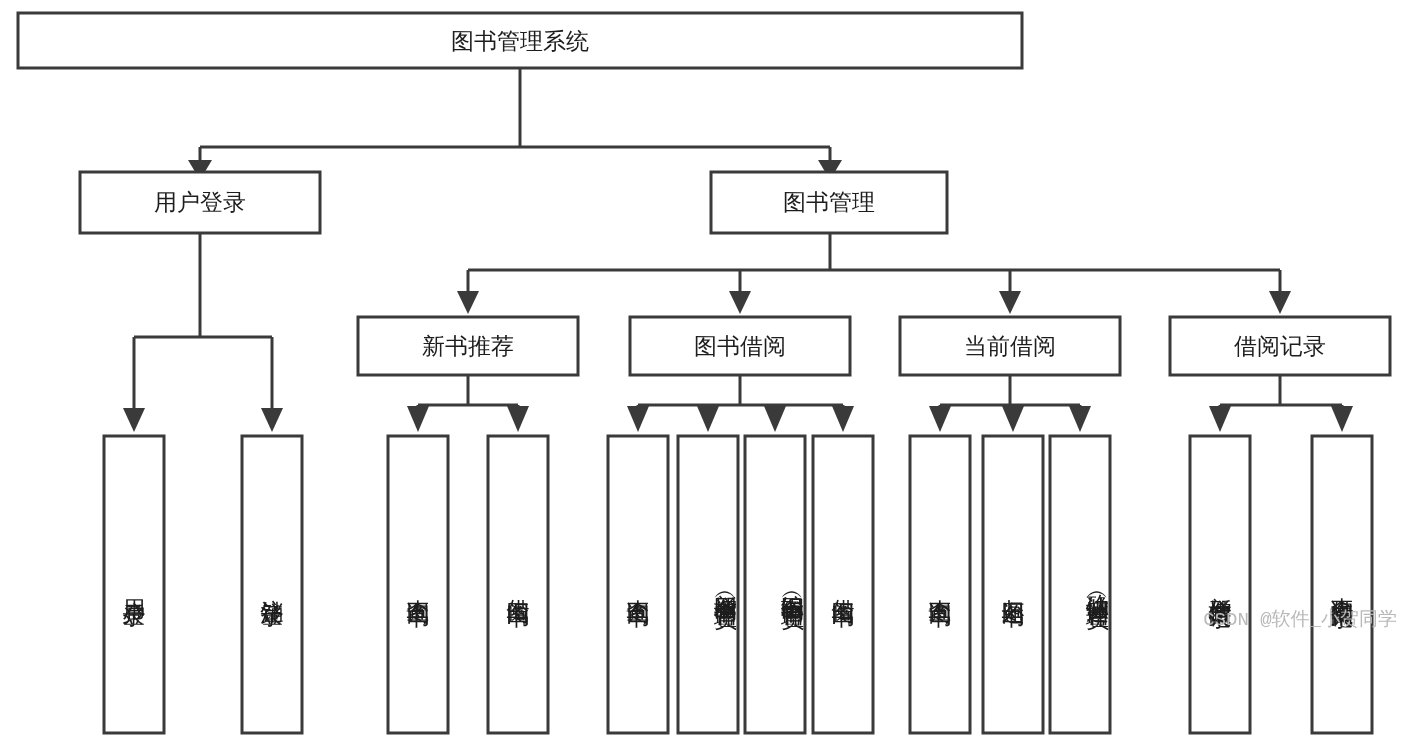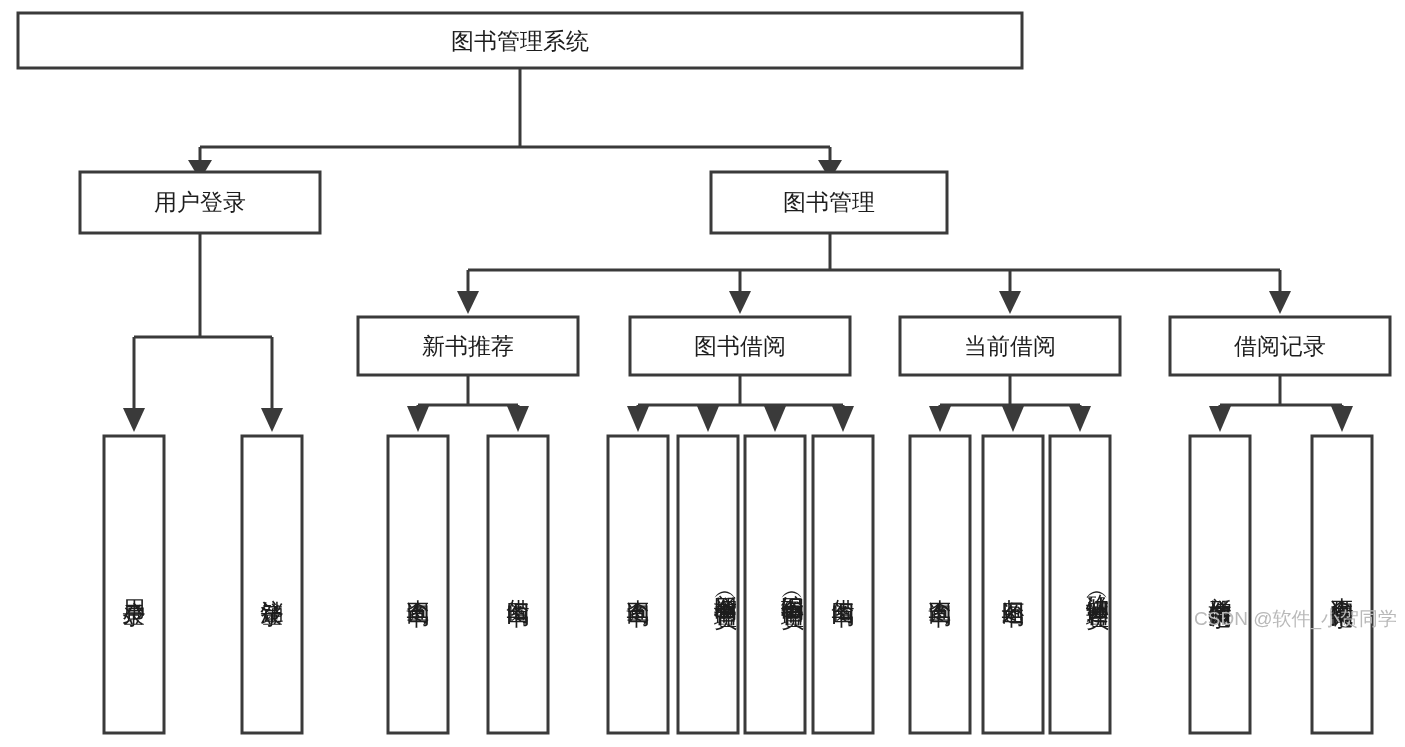--- a/index.html
+++ b/index.html
@@ -56,21 +56,21 @@
     color: #1d1d1d;
     line-height: 1.08;
     letter-spacing: 2px;
     white-space: nowrap;
     pointer-events: none;
   }
   .watermark {
     position: absolute;
     right: 8px;
     bottom: 6px;
-    font-family: Liberation Sans, sans-serif;
+    font-family: Liberation Mono, monospace;
     font-size: 19px;
     color: #b9b9b9;
     white-space: nowrap;
   }
 </style>
 </head>
 <body>
 
 <div id="diagram-root">
 

